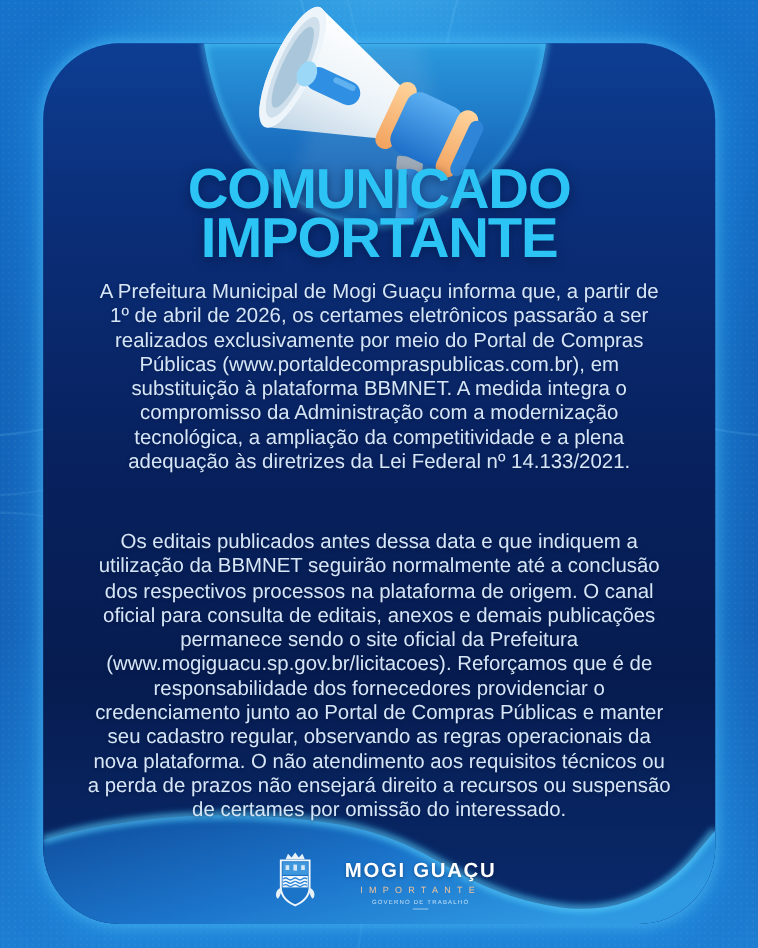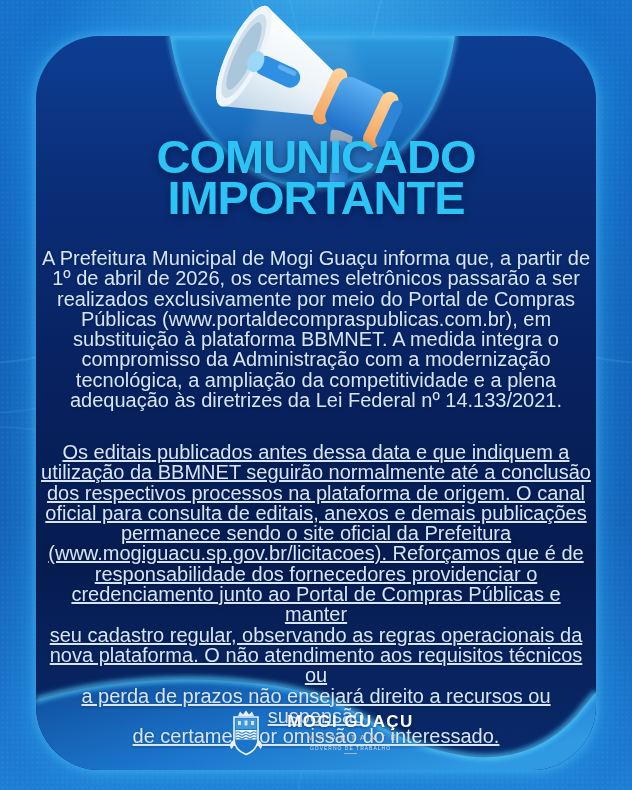--- a/index.html
+++ b/index.html
@@ -38,29 +38,28 @@
   .megaphone{position:absolute;left:196px;top:0;width:250px;height:185px;z-index:4;}
   
   .title{
     position:absolute;left:0;right:0;top:136px;z-index:5;text-align:center;
     font-weight:bold;font-size:47px;line-height:41px;letter-spacing:-1px;
     color:#2cc3f5;text-shadow:0 3px 9px rgba(2,18,54,.55);
   }
   
   .body-text{
     position:absolute;left:40px;right:40px;z-index:5;text-align:center;
-    color:#d6e6f7;font-size:20px;line-height:20.3px;white-space:pre-line;
+    color:#d6e6f7;font-size:17px;line-height:20.3px;white-space:pre-line;
     text-shadow:0 1px 3px rgba(2,14,44,.35);
-    margin-top:15px;
   }
   .p1{top:233px;}
-  .p2{top:427px;text-decoration:underline;}
+  .p2{top:442px;}
   
   .footer{position:absolute;left:0;right:0;top:708px;z-index:6;display:flex;justify-content:center;}
-  .brand{display:flex;align-items:center;gap:21px;transform:translateX(4px);}
+  .brand{display:flex;align-items:flex-end;gap:21px;transform:translateX(4px);}
   .brand-text{display:flex;flex-direction:column;align-items:center;}
   .brand-name{color:#ffffff;font-weight:bold;font-size:17px;letter-spacing:1.4px;line-height:18px;
     text-shadow:0 1px 3px rgba(2,14,44,.4);}
   .brand-sub{color:#f0c39c;font-size:7.5px;letter-spacing:5.2px;margin-top:3px;line-height:8px;}
   .brand-tag{color:rgba(225,240,252,.85);font-size:5px;letter-spacing:1px;margin-top:3px;line-height:6px;}
   .brand-rule{width:13px;height:1px;background:rgba(255,255,255,.45);margin-top:2px;}
 </style>
 </head>
 <body>
 

